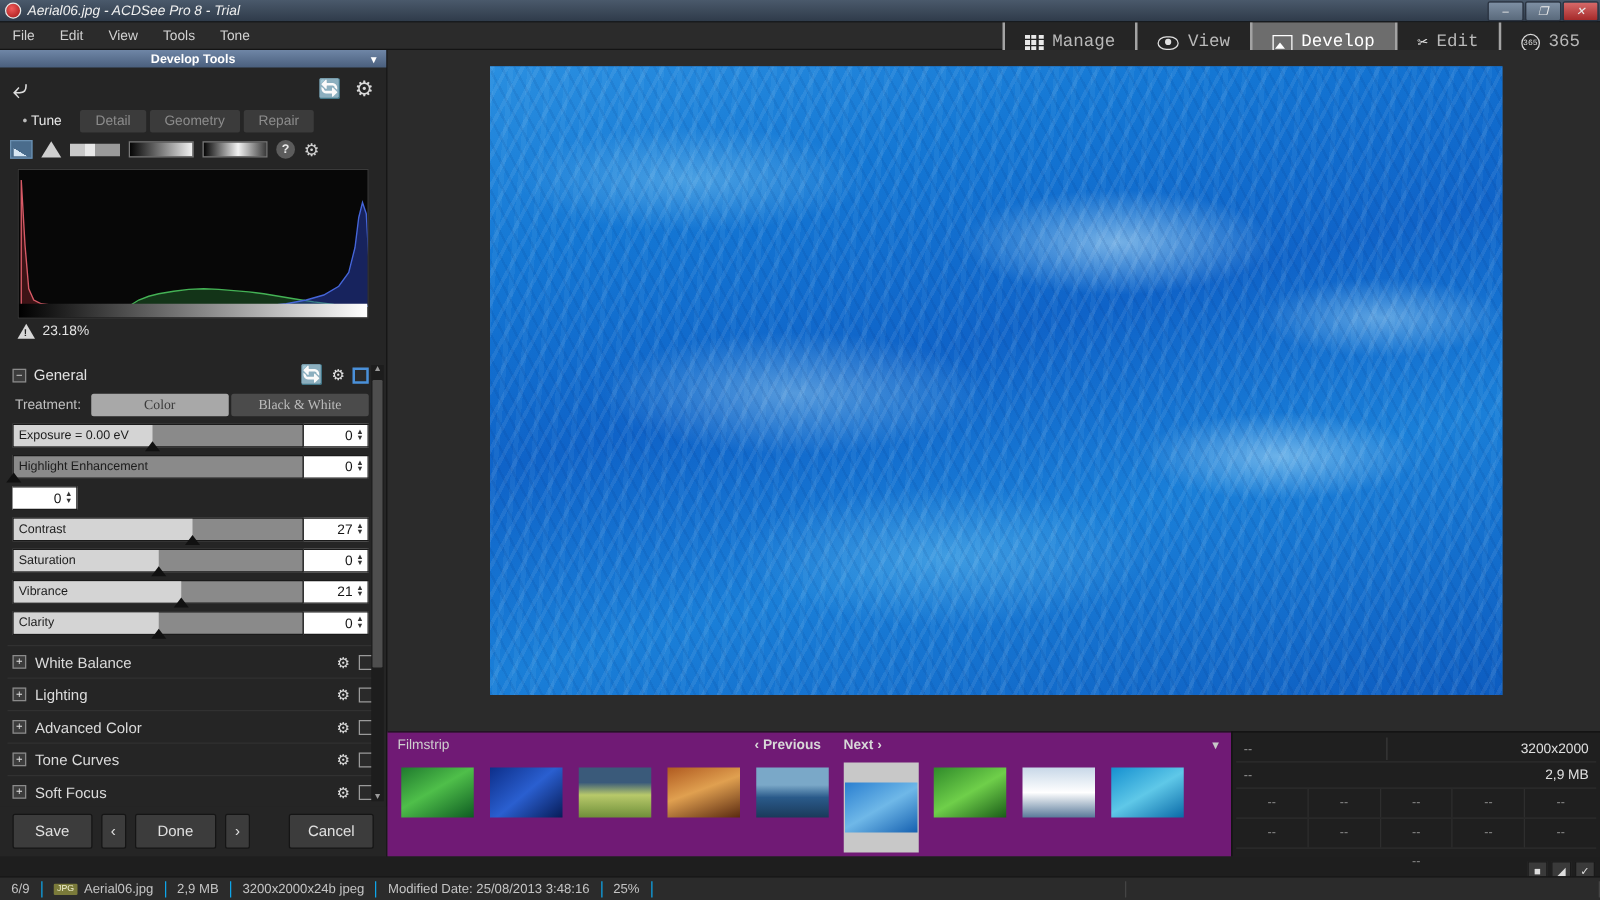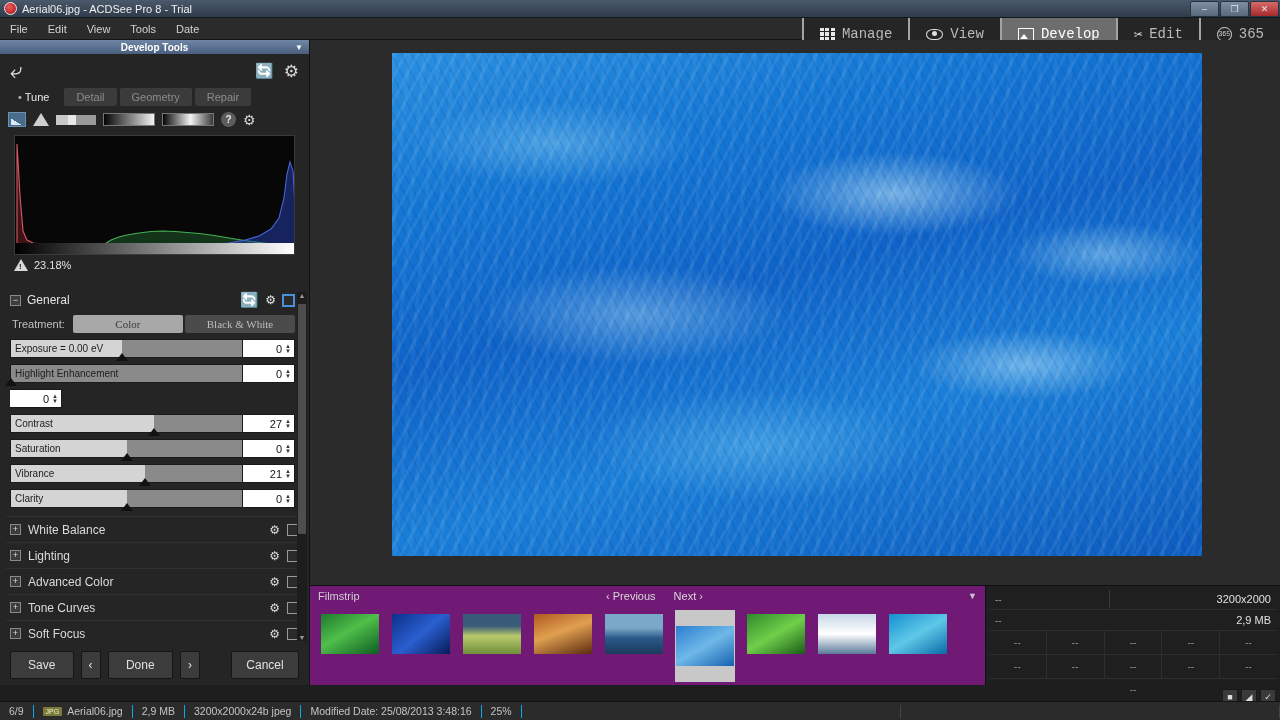--- a/index.html
+++ b/index.html
@@ -13,20 +13,21 @@
     position: relative;
   }
 
   
   .titlebar {
     height: 18px;
     background: linear-gradient(to bottom, #4a596b, #2f3b4a);
     display: flex; align-items: center;
     padding-left: 4px;
     border-bottom: 1px solid #15181c;
+    font-style: italic;
   }
   .app-icon {
     width: 13px; height: 13px; border-radius: 50%;
     background: radial-gradient(circle at 40% 35%, #f05a5a, #a01515);
     border: 1px solid #e8e8e8;
     margin-right: 5px; flex: none;
   }
   .title-text { font-size: 11px; color: #f0f0f0; }
   .win-btns { margin-left: auto; display: flex; }
   .win-btn {
@@ -234,21 +235,21 @@
     font-size: 7px; padding: 3px 4px; margin-left: 6px; }
   .vmode { width: 17px; height: 17px; background: #4a4a4a; border: 1px solid #222;
     display:flex;align-items:center;justify-content:center; color:#e0e0e0; font-size:9px; }
 
   
   .filmstrip { position: absolute; left: 310px; bottom: 35px; width: 675px; height: 100px;
     background: #701a75; border-top: 1px solid #111; }
   .fs-head { height: 20px; display: flex; align-items: center; padding: 0 8px;
     font-size: 11px; color: #cfcfcf; position: relative; }
   .fs-nav { position: absolute; left: 14px; right: 0; display: flex; justify-content: center;
-    gap: 18px; font-size: 11px; color: #d8d8d8; }
+    gap: 18px; font-size: 11px; color: #d8d8d8; font-weight: bold; }
   .fs-caret { margin-left: auto; font-size: 9px; color: #c8c8c8; }
   .fs-thumbs { display: flex; align-items: flex-start; gap: 11px; padding: 4px 10px; }
   .thumb-cell { width: 60px; padding: 4px 0; display: flex; justify-content: center; }
   .thumb-cell.sel { background: #c8c8c8; height: 72px; align-items: center; }
   .thumb { width: 58px; height: 40px; }
 
   
   .metapanel { position: absolute; right: 0; bottom: 35px; width: 295px; height: 100px;
     background: #1f1f1f; border-left: 1px solid #111; border-top: 1px solid #111;
     padding: 3px; }
@@ -287,21 +288,21 @@
     <div class="win-btn">❐</div>
     <div class="win-btn close">✕</div>
   </div>
 </div>
 
 <div class="menubar">
   <div class="menu-item">File</div>
   <div class="menu-item">Edit</div>
   <div class="menu-item">View</div>
   <div class="menu-item">Tools</div>
-  <div class="menu-item">Date</div>
+  <div class="menu-item">Tone</div>
 </div>
 
 <div class="modebar">
   <div class="mode-tab">
     <span class="mt-ico">
       <span class="ico-grid">
           <i></i>
           <i></i>
           <i></i>
           <i></i>

